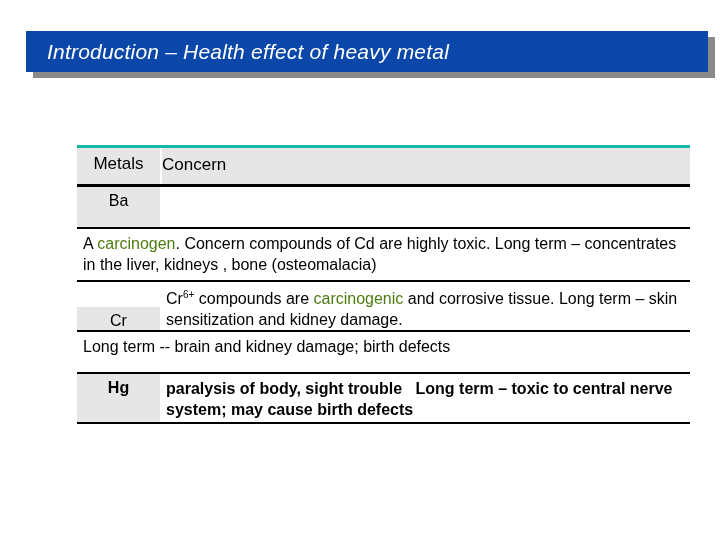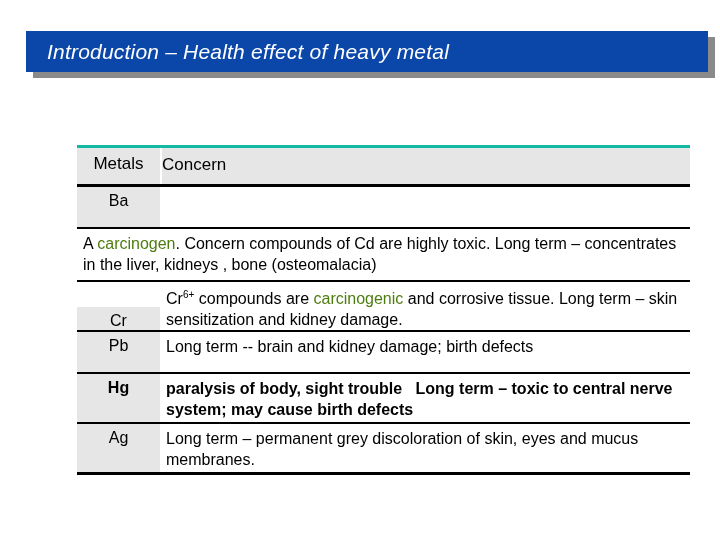--- a/index.html
+++ b/index.html
@@ -123,27 +123,22 @@
     <div class="row" style="height:53px;">
       <div class="cell-concern"><span>A </span><span class="hl">carcinogen</span><span>. Concern compounds of Cd are highly toxic. Long term – concentrates in the liver, kidneys , bone (osteomalacia)</span></div>
     </div>
 
     <div class="row" style="height:50px;align-items:flex-end;">
       <div class="cell-metal">Cr</div>
       <div class="cell-concern"><span>Cr</span><sup>6+</sup><span> compounds are </span><span class="hl">carcinogenic</span><span> and corrosive tissue. Long term – skin sensitization and kidney damage.</span></div>
     </div>
 
     <div class="row" style="height:42px;">
-      <div class="cell-metal">Pb</div>
       <div class="cell-concern">Long term -- brain and kidney damage; birth defects</div>
     </div>
 
     <div class="row" style="height:50px;font-weight:bold;">
       <div class="cell-metal">Hg</div>
       <div class="cell-concern">paralysis of body, sight trouble&nbsp;&nbsp; Long term – toxic to central nerve system; may cause birth defects</div>
     </div>
 
-    <div class="row last" style="height:51px;">
-      <div class="cell-metal">Ag</div>
-      <div class="cell-concern">Long term – permanent grey discoloration of skin, eyes and mucus membranes.</div>
-    </div>
   </div>
 </div>
 
 </body></html>

